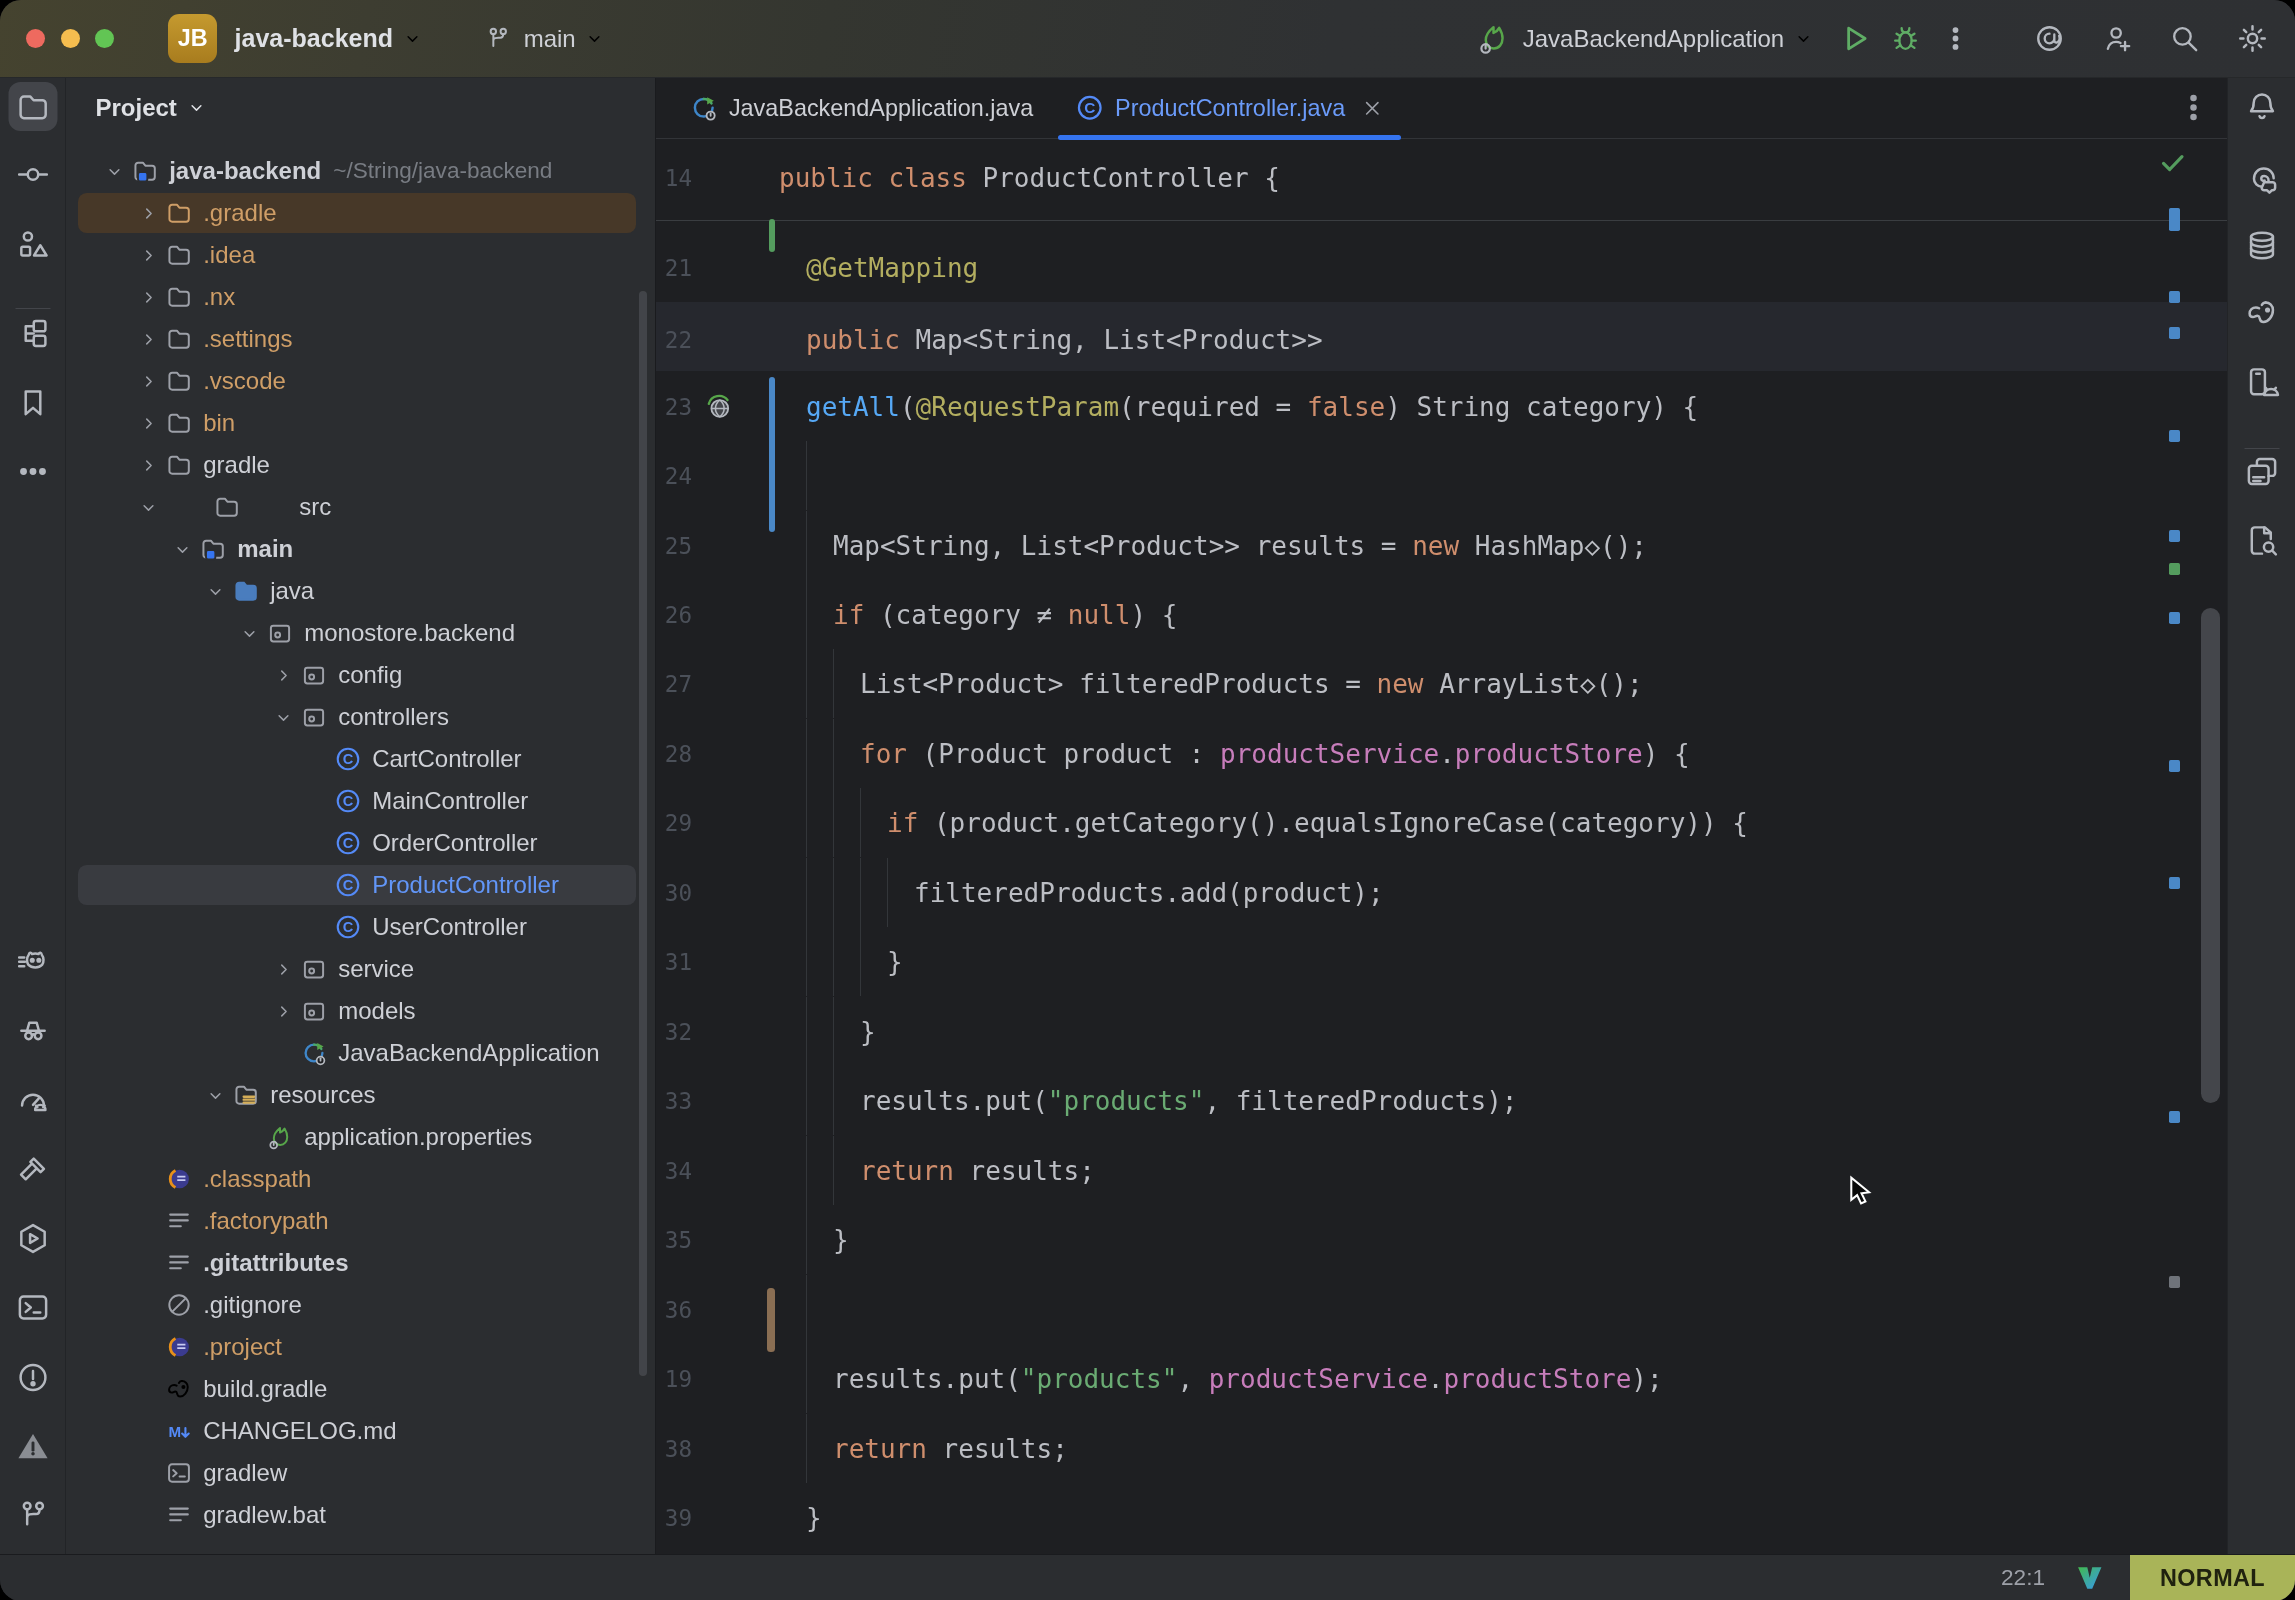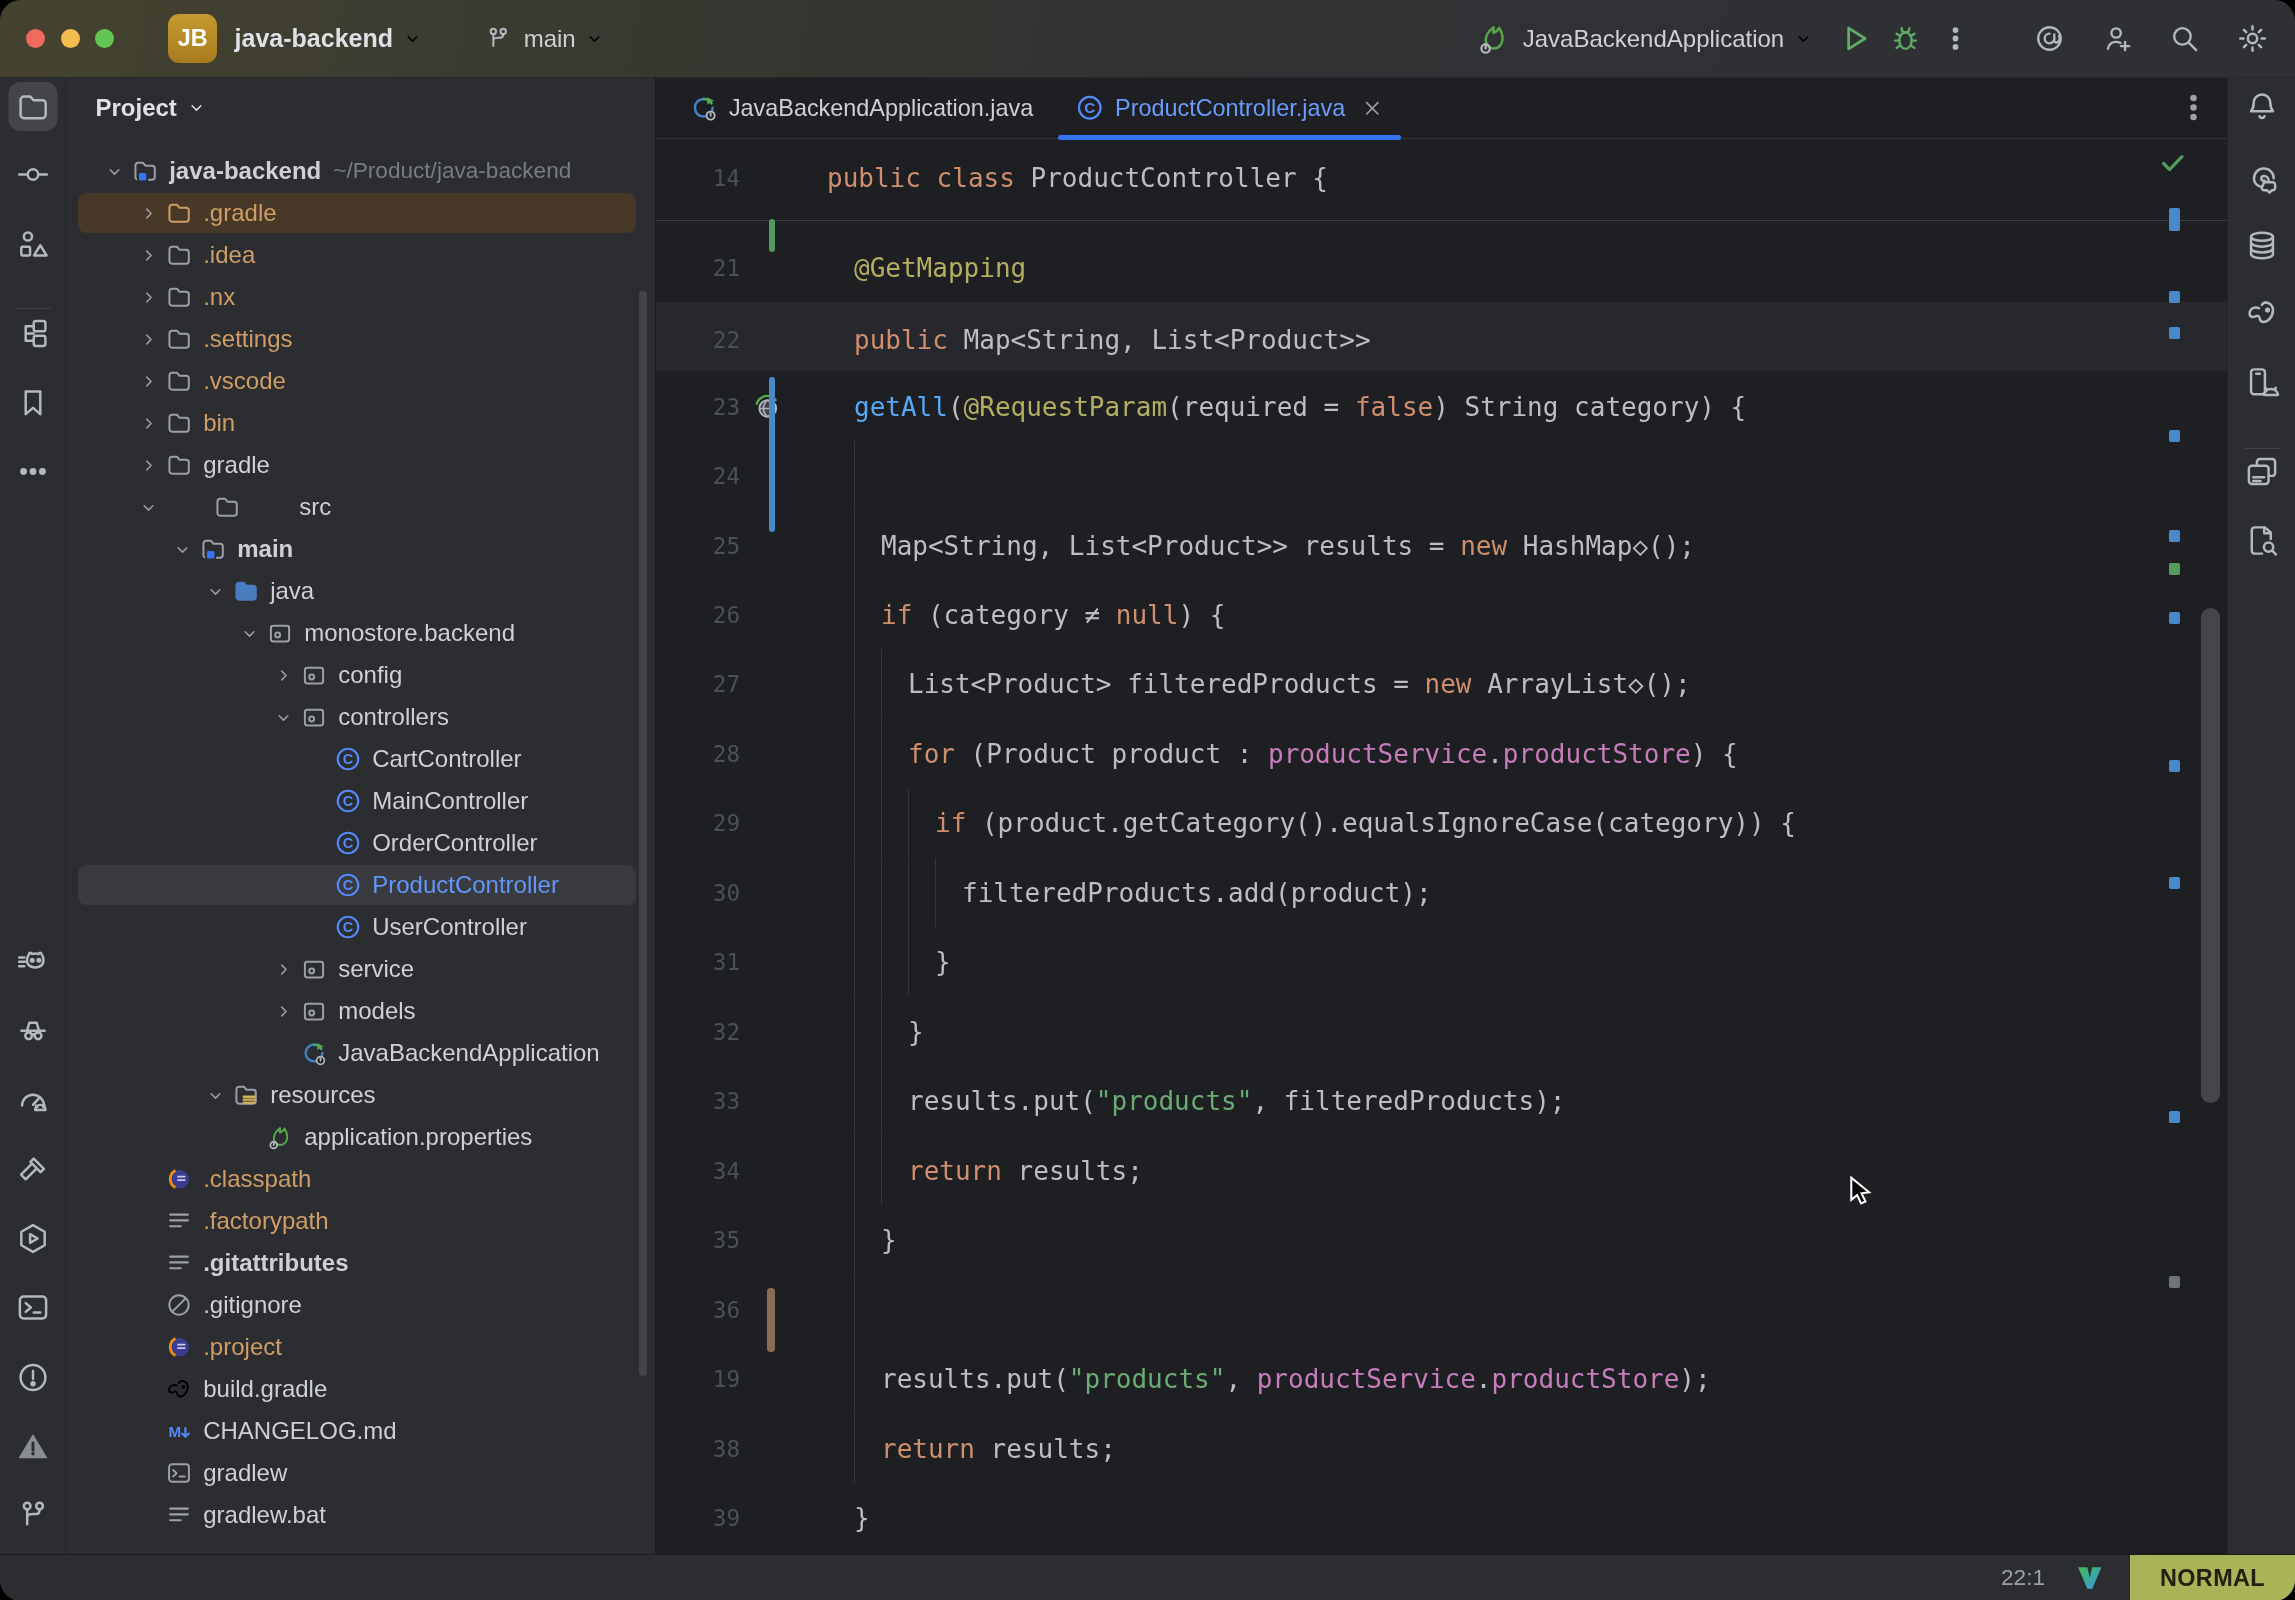--- a/index.html
+++ b/index.html
@@ -58,21 +58,21 @@
   .tabbar{height:61px;display:flex;align-items:stretch;padding-left:12px;border-bottom:0.9px solid #323438;position:relative;}
   .tab{display:flex;align-items:center;gap:10.4px;padding:0 21px;font-size:23.4px;color:var(--txt);position:relative;}
   .tab .ic{width:29.5px;height:29.5px;}
   .tab.active{color:#6b9bfa;}
   .tab.active .underline{position:absolute;left:3.5px;right:3.5px;bottom:-1.7px;height:5.2px;border-radius:2.6px;background:var(--accent);}
   .tab .close{width:22.6px;height:22.6px;color:var(--dim);margin-left:5.2px;}
   .tab-kebab{position:absolute;right:15.6px;top:12px;width:35px;height:35px;color:var(--dim);}
   .code-area{position:absolute;top:61px;left:0;right:0;bottom:0;overflow:hidden;font-family:"DejaVu Sans Mono",monospace;}
   .cur-line{position:absolute;left:0;right:0;top:163px;height:69px;background:#26282e;}
   .fold-sep{position:absolute;left:0;right:0;top:81px;height:0.9px;background:#3a3d41;}
-  .crow{position:absolute;left:0;right:0;height:69px;margin-left:48px;}
+  .crow{position:absolute;left:0;right:0;height:69px;}
   .crow .num{position:absolute;left:0;width:36px;text-align:right;top:50%;transform:translateY(-50%);font-size:22.6px;color:var(--lnum);}
   .crow .codetxt{position:absolute;top:50%;transform:translateY(-50%);font-size:26px;color:var(--code);white-space:pre;}
   .tk-k{color:var(--kw);} .tk-a{color:var(--ann);} .tk-m{color:var(--mth);}
   .tk-s{color:var(--str);} .tk-f{color:var(--fld);} .tk-p{color:var(--code);}
   .guide{position:absolute;top:0;bottom:0;width:0.9px;background:#33363a;}
   .vcsbar{position:absolute;left:113px;width:6px;border-radius:3.5px;}
   .endpoint{position:absolute;left:47px;width:31px;height:31px;}
   .stripe{position:absolute;right:47px;width:11.3px;border-radius:1.7px;}
   .ed-scroll{position:absolute;right:7px;width:19px;border-radius:9.6px;background:#44464b;}
   .inspect{position:absolute;right:40px;top:8.7px;width:29.5px;height:29.5px;color:#549c5e;}
@@ -348,21 +348,21 @@
             </span>
             <span class="ticon">
               <span class="ic">
                 <svg viewBox="0 0 24 24" fill="none" stroke="currentColor" stroke-width="1.7" stroke-linecap="round" stroke-linejoin="round">
                   <path d="M3.8 7.2c0-1.3 1-2.3 2.3-2.3h4.1l2.1 2.5h5.8c1.3 0 2.3 1 2.3 2.3v7.4c0 1.3-1 2.3-2.3 2.3H6.1c-1.3 0-2.3-1-2.3-2.3z" stroke="#9da0a8"></path>
                   <rect x="6" y="13" width="8" height="8" rx="2" fill="#3574f0" stroke="#2b2d30" stroke-width="1.6"></rect>
                 </svg>
               </span>
             </span>
             <span class="tlabel">java-backend</span>
-            <span class="tsub">~/Product/java-backend</span>
+            <span class="tsub">~/String/java-backend</span>
           </div>
           <div class="trow bg-orange c-orange" style="padding-left: 68px;">
             <span class="rowbg"></span>
             <span class="tchev">
               <span class="ic">
                 <svg viewBox="0 0 24 24" fill="none" stroke="currentColor" stroke-width="1.7" stroke-linecap="round" stroke-linejoin="round">
                   <path d="M10 7l5 5-5 5"></path>
                 </svg>
               </span>
             </span>

